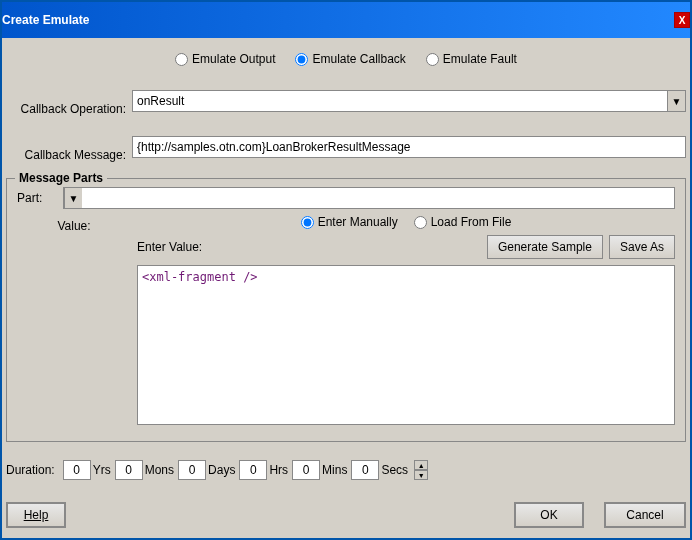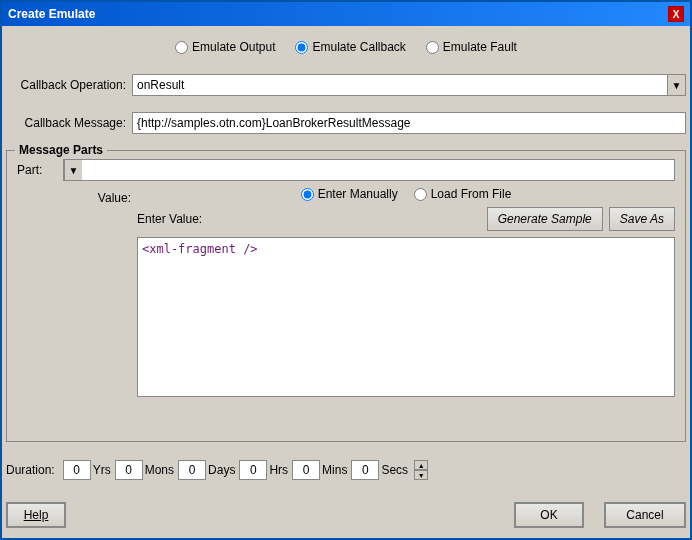--- a/index.html
+++ b/index.html
@@ -18,25 +18,25 @@
       width: 692px;
       height: 540px;
       border: 2px solid #0055aa;
       background: #d4d0c8;
       display: flex;
       flex-direction: column;
     }
     .title-bar {
       background: linear-gradient(to right, #0055cc, #2288ff);
       color: white;
-      padding: 4px 6px;
+      padding: 4px 0;
       display: flex;
       align-items: center;
       justify-content: space-between;
-      height: 24px;
+      height: 36px;
       flex-shrink: 0;
     }
     .title-bar-title {
       font-weight: bold;
       font-size: 12px;
     }
     .close-btn {
       background: #cc0000;
       border: 1px solid #aa0000;
       color: white;
@@ -74,20 +74,21 @@
     .form-row {
       display: flex;
       align-items: center;
       gap: 6px;
     }
     .form-label {
       width: 120px;
       text-align: right;
       font-size: 12px;
       flex-shrink: 0;
+      margin-top: 16px;
     }
     .form-input {
       flex: 1;
       height: 22px;
       border: 1px solid #888;
       background: white;
       padding: 2px 4px;
       font-size: 12px;
     }
     .dropdown-wrapper {
@@ -134,21 +135,21 @@
       padding: 0 4px;
       font-size: 12px;
       font-weight: bold;
     }
     .value-section {
       display: flex;
       gap: 6px;
     }
     .value-label {
       width: 114px;
-      text-align: right;
+      text-align: center;
       font-size: 12px;
       flex-shrink: 0;
       padding-top: 4px;
     }
     .value-content {
       flex: 1;
       display: flex;
       flex-direction: column;
       gap: 6px;
     }
@@ -169,21 +170,20 @@
     .btn {
       height: 24px;
       padding: 0 10px;
       border: 1px solid #888;
       background: linear-gradient(to bottom, #e8e8e8, #d4d0c8);
       cursor: pointer;
       font-size: 12px;
       display: flex;
       align-items: center;
       justify-content: center;
-      font-style: italic;
     }
     .xml-textarea {
       flex: 1;
       min-height: 160px;
       border: 1px solid #888;
       background: white;
       padding: 4px;
       font-size: 12px;
       font-family: monospace;
       resize: none;

